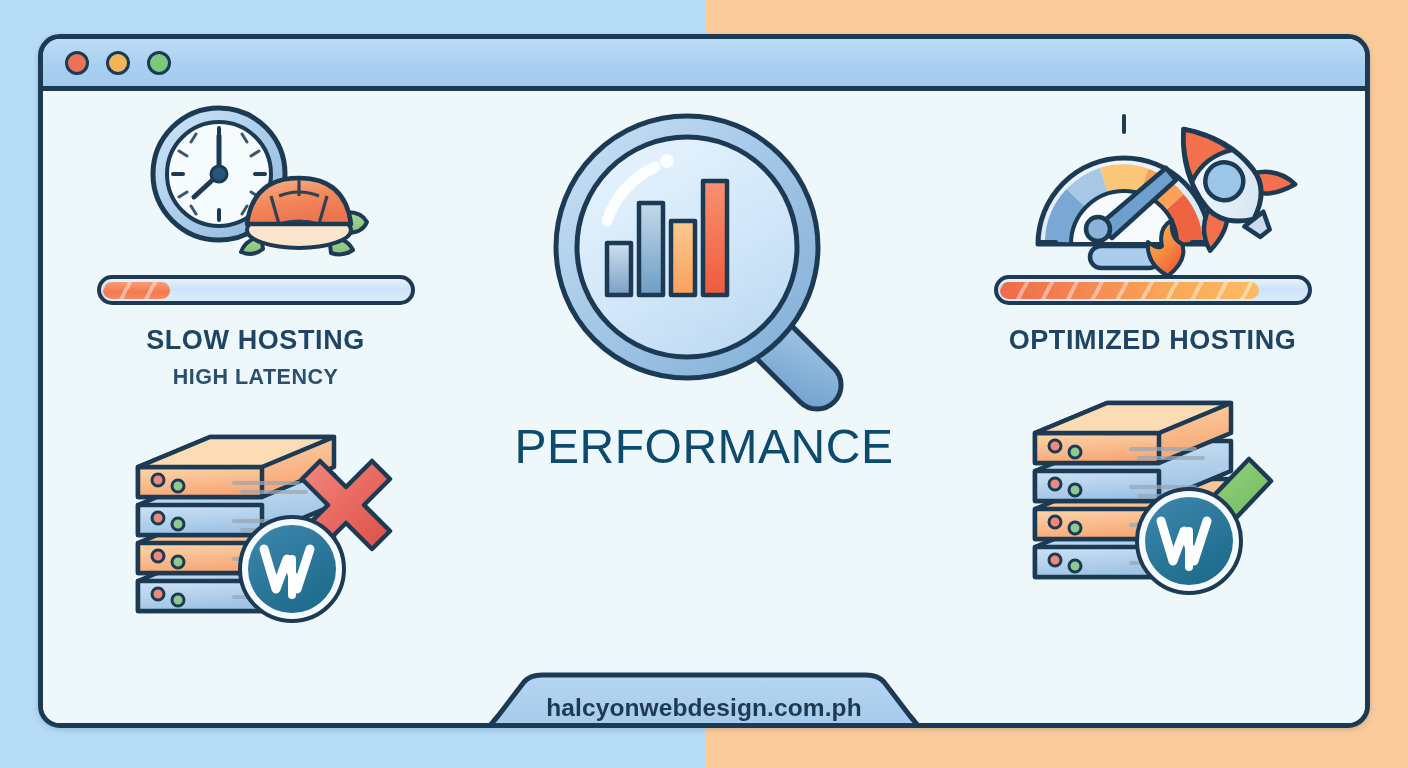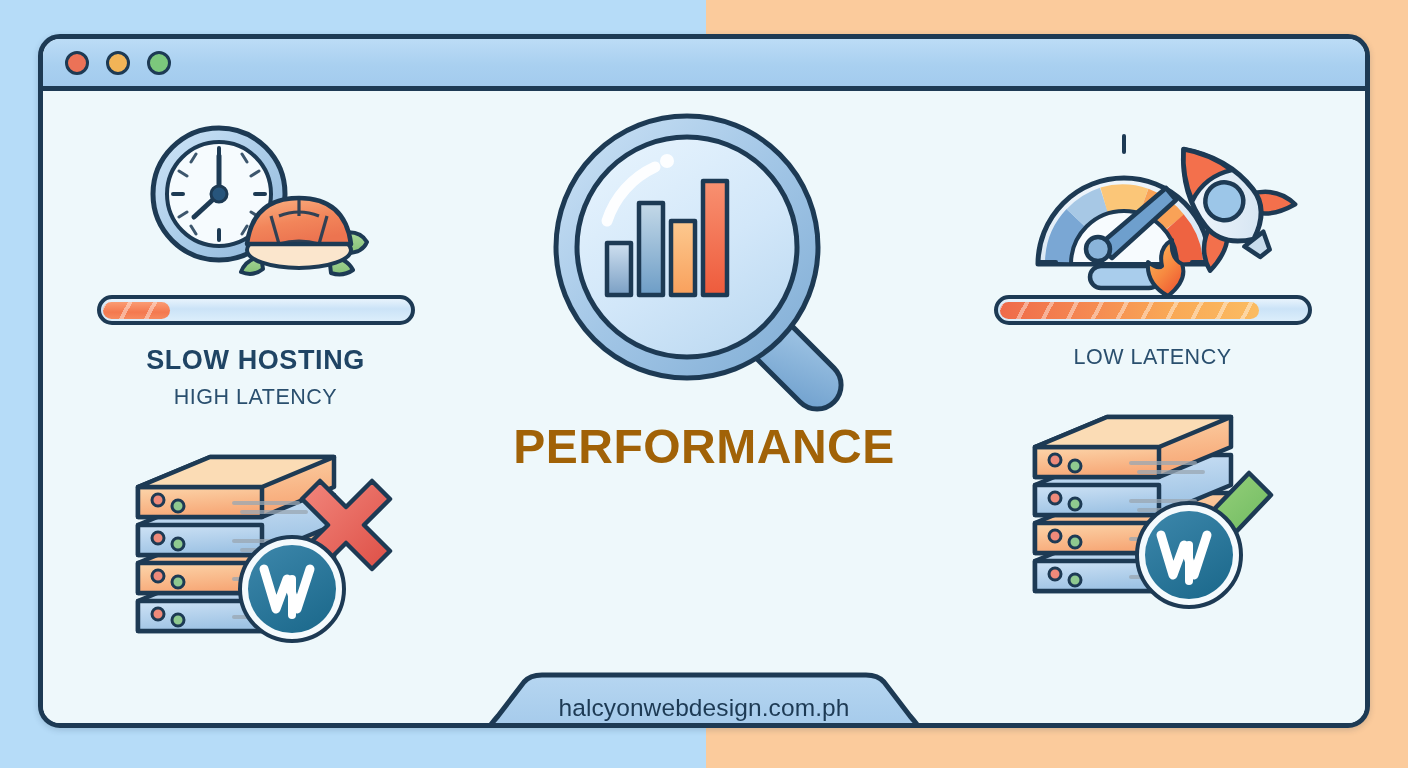--- a/index.html
+++ b/index.html
@@ -68,21 +68,21 @@
     background: #eef8fb;
   }
 
   
   .cols {
     position: absolute;
     inset: 0;
     display: flex;
   }
   .col { position: relative; }
-  .col-side   { width: 425px; margin-top: 20px; }
+  .col-side   { width: 425px; }
   .col-center { flex: 1; }
 
   
   .icon-row {
     height: 190px;
     display: flex;
     align-items: center;
     justify-content: center;
   }
 
@@ -130,38 +130,38 @@
   .label-main {
     font-size: 27px;
     font-weight: bold;
     letter-spacing: 0.6px;
     color: #1f4464;
     text-transform: uppercase;
     line-height: 1.15;
   }
   .label-sub {
     font-size: 21.5px;
-    font-weight: 400;
+    font-weight: 700;
     letter-spacing: 0.5px;
     color: #2a4f6e;
     text-transform: uppercase;
     margin-top: 9px;
   }
 
   
   .center-title {
     position: absolute;
     left: 0; right: 0;
     top: 330px;
     text-align: center;
     font-size: 48px;
-    font-weight: bold;
+    font-weight: normal;
     line-height: 1.08;
     letter-spacing: 0.5px;
-    color: #a16207;
+    color: #0c4a6e;
     text-transform: uppercase;
   }
 
   
   .server-row {
     position: relative;
     height: 250px;
     display: flex;
     align-items: center;
     justify-content: center;
@@ -179,21 +179,21 @@
     align-items: center;
     justify-content: center;
   }
   .urltab-shape {
     position: absolute;
     inset: 0;
   }
   .urltab-text {
     position: relative;
     font-size: 24.5px;
-    font-weight: normal;
+    font-weight: bold;
     color: #1d3a54;
     letter-spacing: 0.1px;
     padding-top: 10px;
     text-align: right;
   }
 
   svg { display: block; overflow: visible; }
 </style>
 </head>
 <body>
@@ -490,21 +490,21 @@
             </svg>
           </div>
 
           <div class="bar-wrap">
             <div class="bar">
               <div class="bar-fill fast" style="width:85%"></div>
             </div>
           </div>
 
           <div class="labels">
-            <div class="label-sub">LOW LATENCY</div>
+            <div class="label-main">OPTIMIZED HOSTING</div>
           </div>
 
           <div class="server-row">
             <svg width="280" height="240" viewBox="0 0 280 240">
               <defs>
                 <linearGradient id="srvOrangeR" x1="0" y1="0" x2="0.3" y2="1">
                   <stop offset="0%" stop-color="#fcd6ab"></stop>
                   <stop offset="100%" stop-color="#f7a877"></stop>
                 </linearGradient>
                 <linearGradient id="srvBlueR" x1="0" y1="0" x2="0.3" y2="1">

